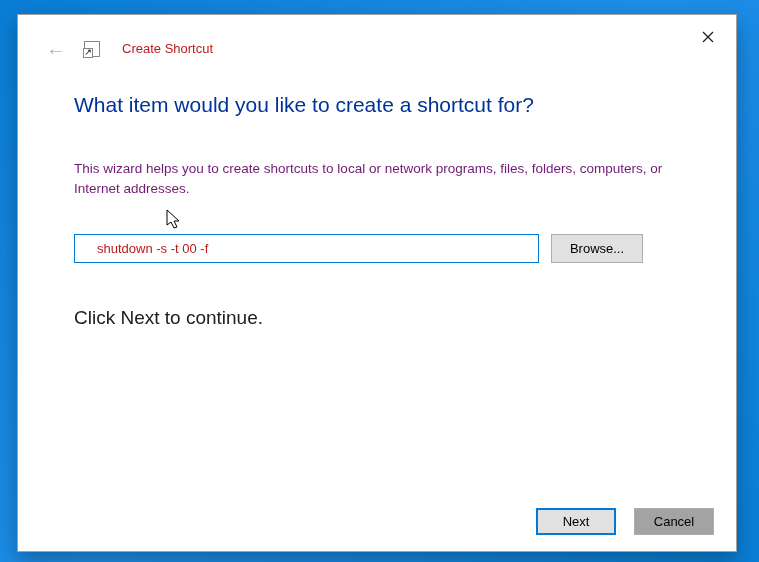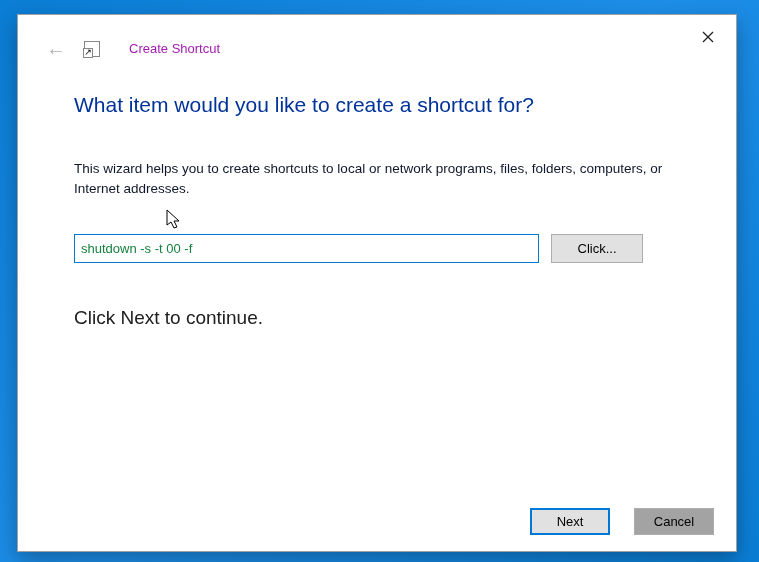--- a/index.html
+++ b/index.html
@@ -72,82 +72,82 @@
       border: 1px solid #888;
       width: 8px;
       height: 8px;
       display: flex;
       align-items: center;
       justify-content: center;
       line-height: 1;
     }
     .window-title {
       font-size: 13px;
-      color: #a21caf;
-      margin-left: 11px;
+      color: #b91c1c;
+      margin-left: 4px;
     }
     .content {
       position: absolute;
       left: 56px;
       top: 78px;
       right: 56px;
     }
     .heading {
       font-size: 21px;
       color: #003399;
       font-weight: 400;
       margin-bottom: 42px;
     }
     .description {
       font-size: 13.5px;
-      color: #0f172a;
+      color: #701a75;
       line-height: 1.45;
       margin-bottom: 36px;
       max-width: 610px;
     }
     .field-label {
       font-size: 13.5px;
       color: #202020;
       margin-bottom: 6px;
     }
     .input-row {
       display: flex;
       gap: 12px;
       align-items: stretch;
       margin-bottom: 44px;
     }
     .location-input {
       width: 465px;
       height: 29px;
-      padding: 3px 6px;
+      padding: 3px 22px;
       font-size: 13px;
       font-family: 'Segoe UI', Tahoma, sans-serif;
       border: 1px solid #0078d7;
       outline: none;
-      color: #15803d;
+      color: #b91c1c;
     }
     .browse-btn {
       width: 92px;
       height: 29px;
       font-size: 13px;
       font-family: 'Segoe UI', Tahoma, sans-serif;
       background: #e1e1e1;
       border: 1px solid #adadad;
       cursor: pointer;
     }
     .continue-text {
       font-size: 19px;
       color: #202020;
     }
     .footer {
       position: absolute;
       bottom: 16px;
       right: 22px;
       display: flex;
-      gap: 24px;
+      gap: 18px;
     }
     .footer-btn {
       width: 80px;
       height: 27px;
       font-size: 13px;
       font-family: 'Segoe UI', Tahoma, sans-serif;
       background: #a3a3a3;
       border: 1px solid #adadad;
       cursor: pointer;
     }
@@ -182,21 +182,21 @@
   </div>
 
   <div class="content">
     <h1 class="heading">What item would you like to create a shortcut for?</h1>
 
     <p class="description">This wizard helps you to create shortcuts to local or network programs, files, folders, computers, or Internet addresses.</p>
 
 
     <div class="input-row">
       <input type="text" class="location-input" value="shutdown -s -t 00 -f" style="">
-      <button class="browse-btn">Click...</button>
+      <button class="browse-btn">Browse...</button>
     </div>
 
     <p class="continue-text">Click Next to continue.</p>
   </div>
 
   <div class="footer">
     <button class="footer-btn primary">Next</button>
     <button class="footer-btn">Cancel</button>
   </div>
 

